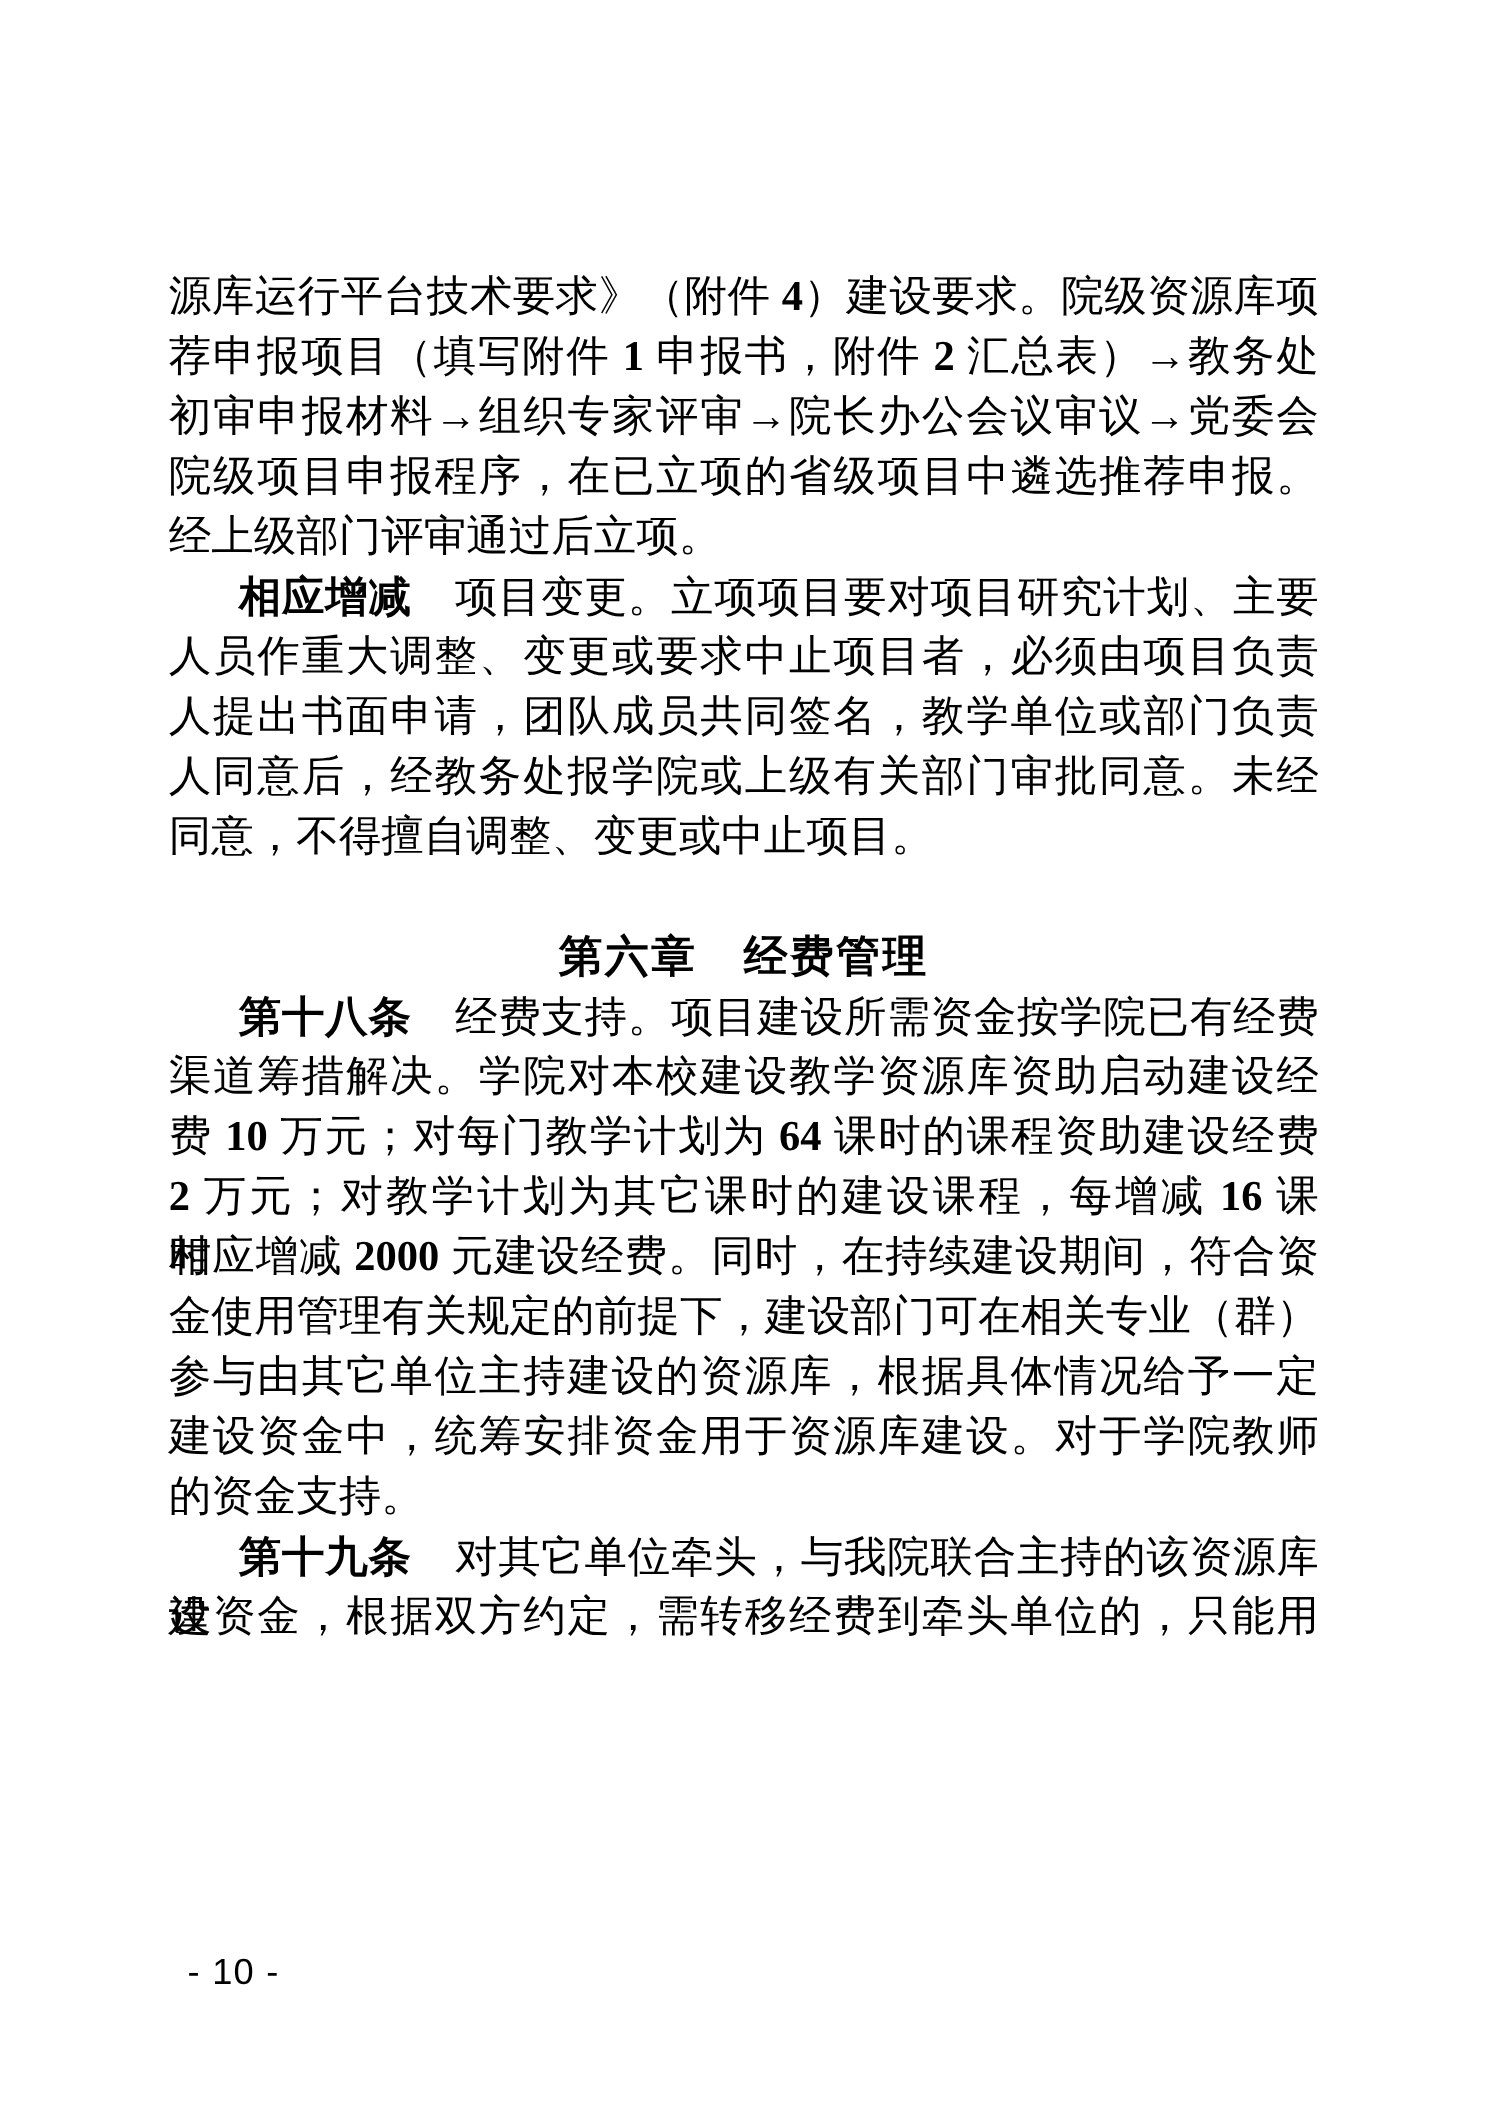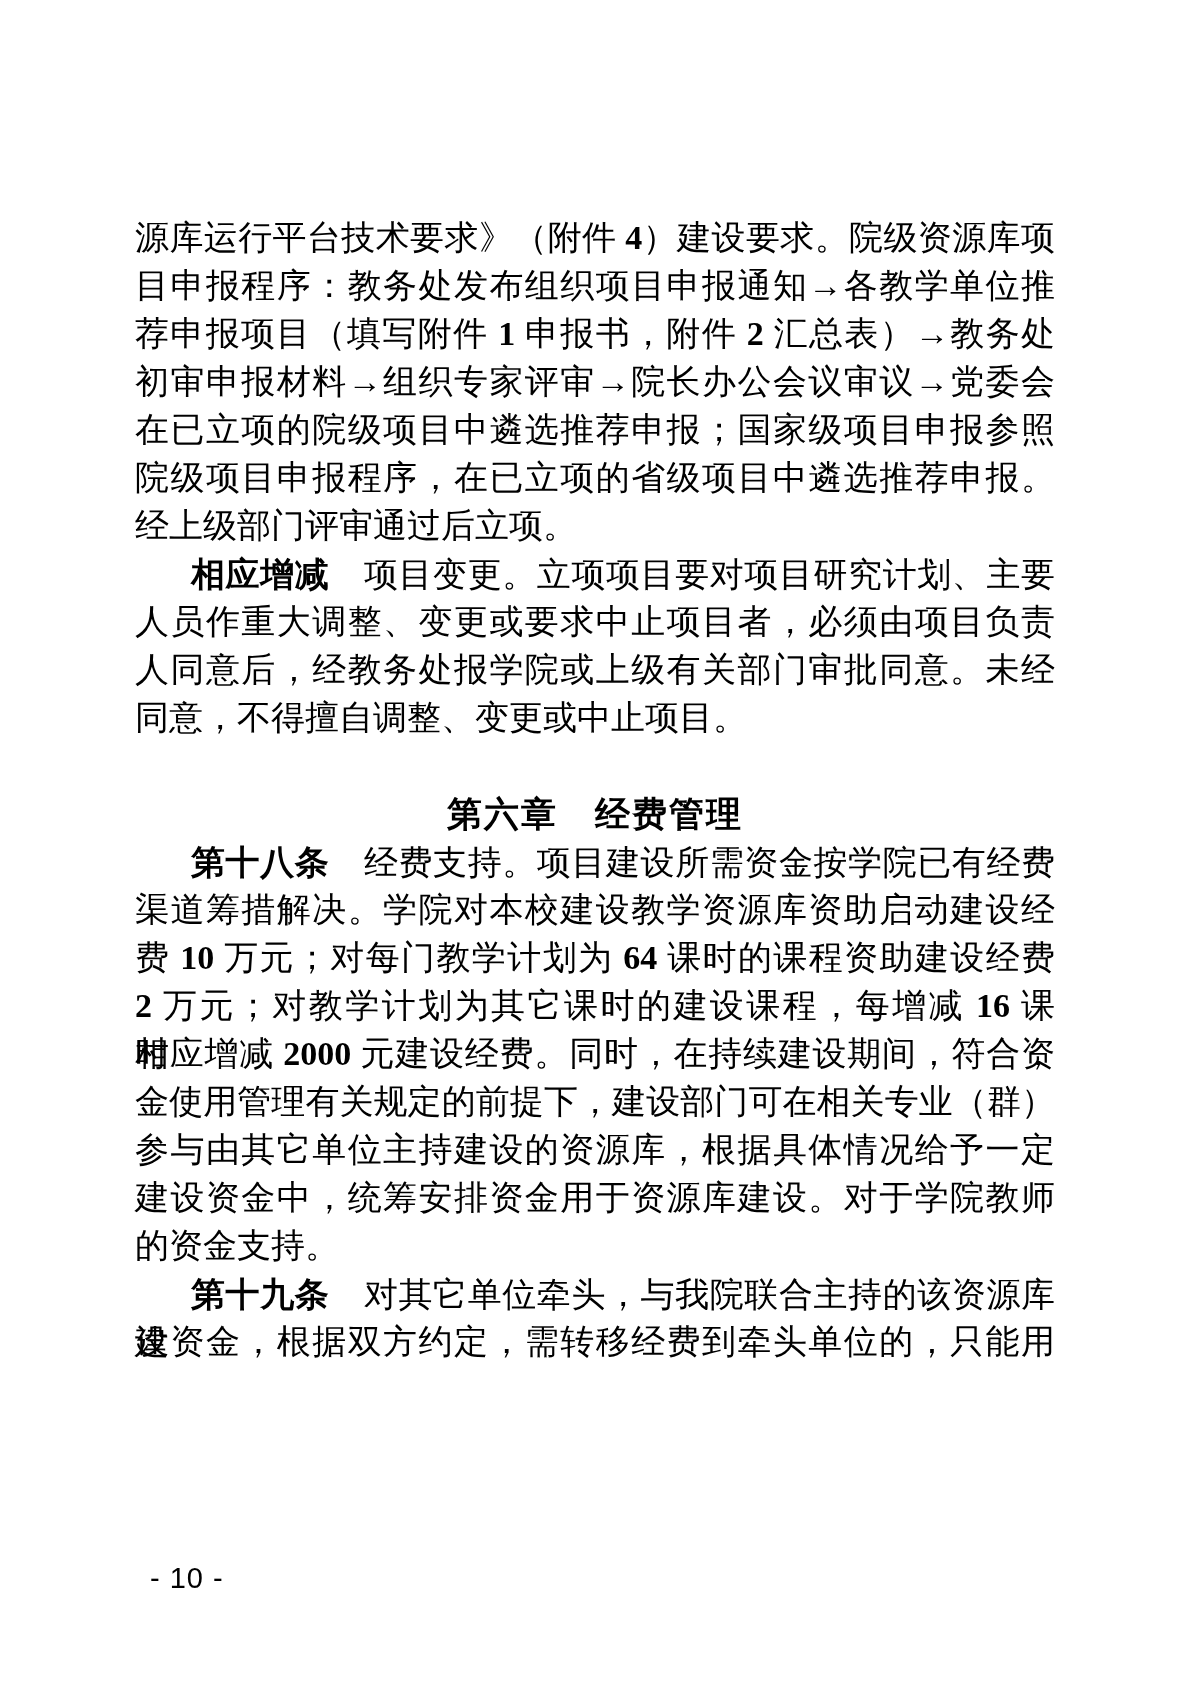--- a/index.html
+++ b/index.html
@@ -68,28 +68,27 @@
     color: #000000;
     letter-spacing: 1px;
   }
 </style>
 </head>
 <body>
 
 <div class="page">
   <div class="text-flow">
       <div class="line"><span class="seg-body">源库运行平台技术要求》（附件 </span><span class="seg-num">4</span><span class="seg-body">）建设要求。院级资源库项</span></div>
-      <div class="line"><span class="seg-body">目申报程序：教务处发布组织项目申报通知→各教学单位推</span></div>
       <div class="line"><span class="seg-body">荐申报项目（填写附件 </span><span class="seg-num">1</span><span class="seg-body"> 申报书，附件 </span><span class="seg-num">2</span><span class="seg-body"> 汇总表）→教务处</span></div>
       <div class="line"><span class="seg-body">初审申报材料→组织专家评审→院长办公会议审议→党委会</span></div>
-      <div class="line"><span class="seg-body">在已立项的院级项目中遴选推荐申报；国家级项目申报参照</span></div>
       <div class="line"><span class="seg-body">院级项目申报程序，在已立项的省级项目中遴选推荐申报。</span></div>
       <div class="line end"><span class="seg-body">经上级部门评审通过后立项。</span></div>
       <div class="line indent"><span class="seg-marker">相应增减</span><span class="seg-body">　项目变更。立项项目要对项目研究计划、主要</span></div>
       <div class="line"><span class="seg-body">人员作重大调整、变更或要求中止项目者，必须由项目负责</span></div>
+      <div class="line"><span class="seg-body">人提出书面申请，团队成员共同签名，教学单位或部门负责</span></div>
       <div class="line"><span class="seg-body">人同意后，经教务处报学院或上级有关部门审批同意。未经</span></div>
       <div class="line end"><span class="seg-body">同意，不得擅自调整、变更或中止项目。</span></div>
       <div class="line blank"></div>
       <div class="line heading">第六章　经费管理</div>
       <div class="line indent"><span class="seg-marker">第十八条</span><span class="seg-body">　经费支持。项目建设所需资金按学院已有经费</span></div>
       <div class="line"><span class="seg-body">渠道筹措解决。学院对本校建设教学资源库资助启动建设经</span></div>
       <div class="line"><span class="seg-body">费 </span><span class="seg-num">10</span><span class="seg-body"> 万元；对每门教学计划为 </span><span class="seg-num">64</span><span class="seg-body"> 课时的课程资助建设经费</span></div>
       <div class="line"><span class="seg-num">2</span><span class="seg-body"> 万元；对教学计划为其它课时的建设课程，每增减 </span><span class="seg-num">16</span><span class="seg-body"> 课时，</span></div>
       <div class="line"><span class="seg-body">相应增减 </span><span class="seg-num">2000</span><span class="seg-body"> 元建设经费。同时，在持续建设期间，符合资</span></div>
       <div class="line"><span class="seg-body">金使用管理有关规定的前提下，建设部门可在相关专业（群）</span></div>

